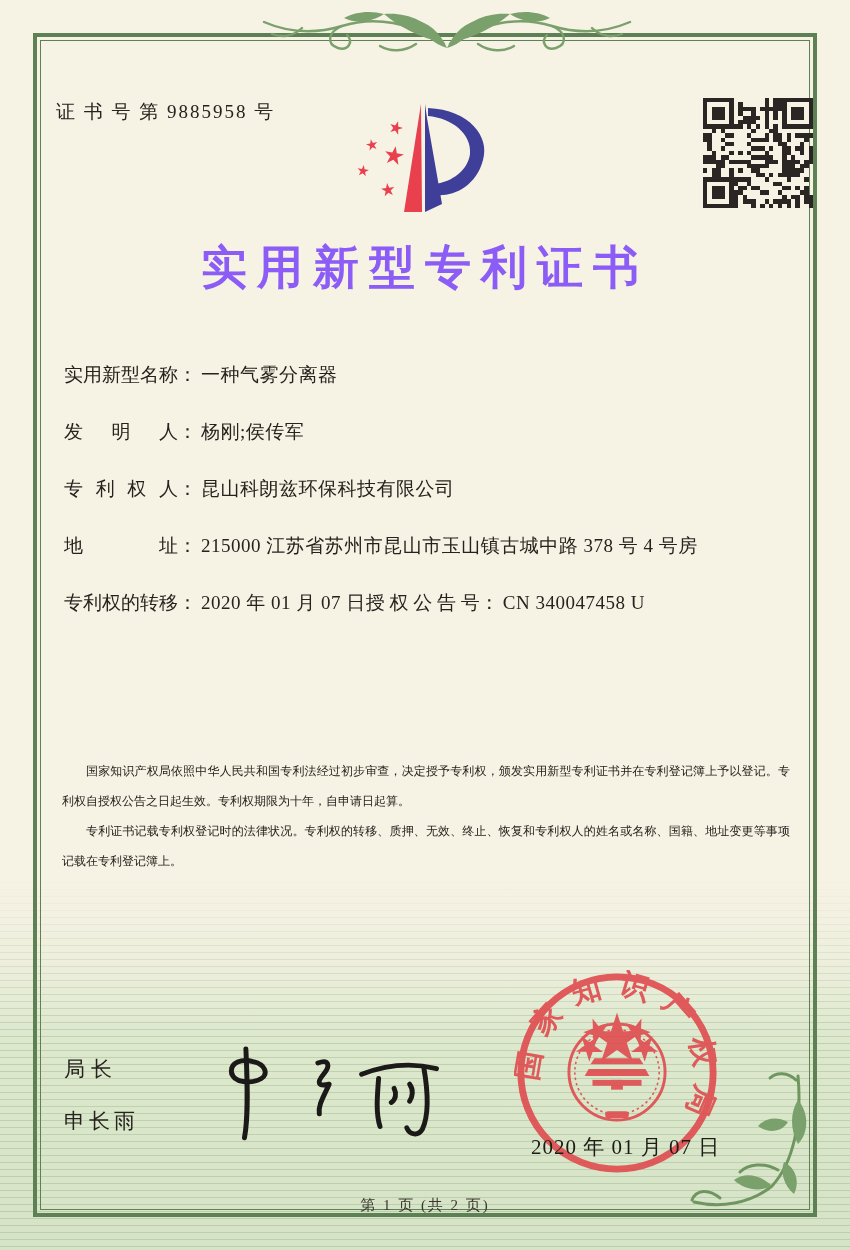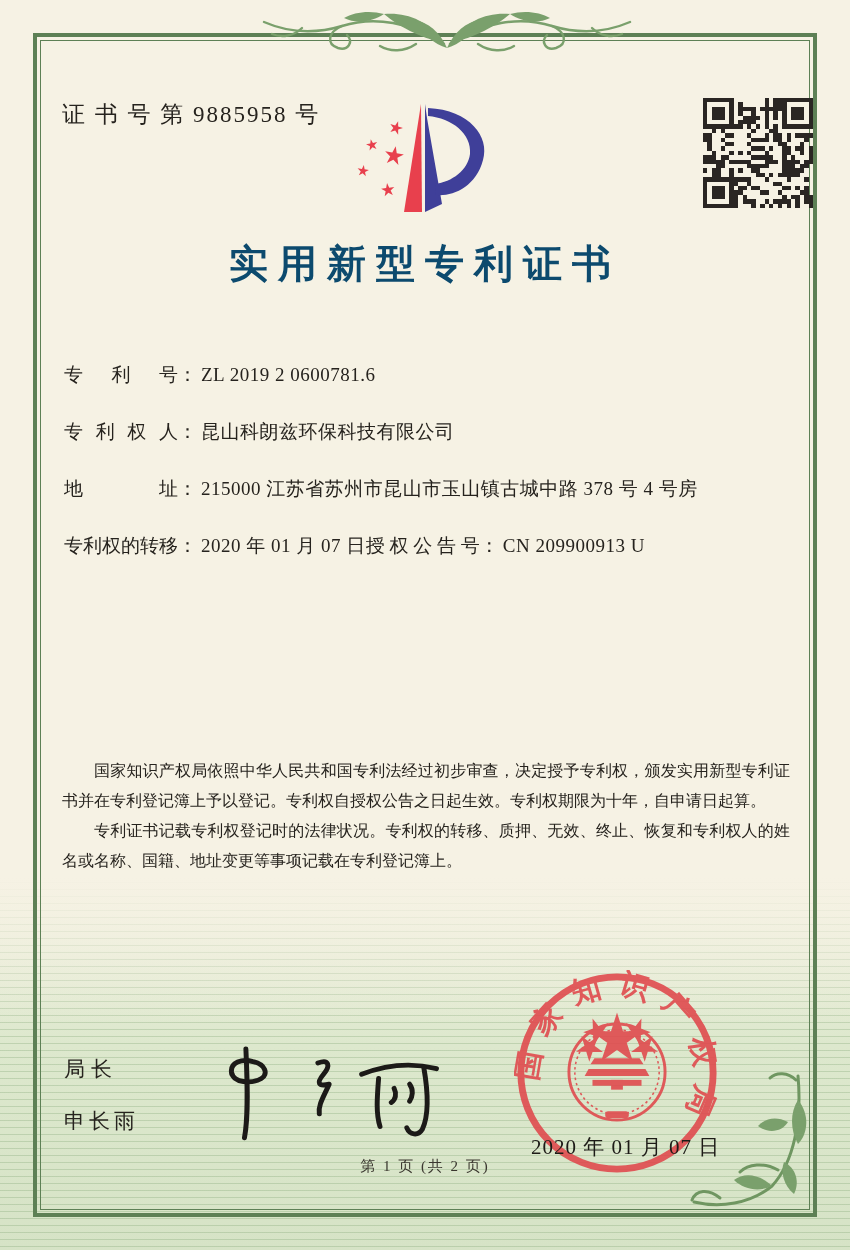--- a/index.html
+++ b/index.html
@@ -16,47 +16,47 @@
       repeating-linear-gradient(180deg,rgba(122,160,110,0.30) 0 1px,rgba(122,160,110,0) 1px 7px),
       linear-gradient(180deg,rgba(222,233,208,0.25) 0,#dde8cd 170px,#d6e3c6 100%);
   }
   
   .frame{position:absolute;inset:33px;border:4px solid #5d8055;z-index:1;pointer-events:none;}
   .frame::after{content:"";position:absolute;inset:3px;border:1px solid #5d8055;}
   .ornament{position:absolute;z-index:2;pointer-events:none;}
   .ornament.top{left:252px;top:4px;}
   .ornament.corner{right:40px;bottom:40px;}
 
-  .cert-no{position:absolute;left:62px;top:99px;z-index:3;font-size:23px;letter-spacing:2px;}
+  .cert-no{position:absolute;left:56px;top:99px;z-index:3;font-size:19px;letter-spacing:2px;}
   .logo{position:absolute;left:338px;top:92px;z-index:3;}
   .qr{position:absolute;left:703px;top:98px;z-index:3;}
   .title{position:absolute;left:0;right:0;top:237px;z-index:3;text-align:center;
-         font-size:39px;font-weight:bold;letter-spacing:10px;color:#0c4a6e;}
+         font-size:46px;font-weight:bold;letter-spacing:10px;color:#8b5cf6;}
 
   .fields{position:absolute;left:64px;top:362px;right:50px;z-index:3;font-size:19px;}
   .frow{margin-bottom:31px;line-height:26px;white-space:nowrap;}
   .flabel{display:inline-block;width:114px;text-align:justify;text-align-last:justify;
           text-justify:inter-character;vertical-align:top;}
   .colon{display:inline-block;vertical-align:top;}
   .fvalue{display:inline-block;vertical-align:top;margin-left:4px;letter-spacing:0.5px;}
   .pair2{}
 
   .paragraphs{position:absolute;left:62px;right:60px;top:756px;z-index:3;
-              font-size:16px;line-height:30px;text-align:justify;}
+              font-size:12px;line-height:30px;text-align:justify;}
   .paragraphs p{margin:0;text-indent:2em;}
 
   .officials{position:absolute;left:64px;top:1055px;z-index:3;font-size:21px;font-family:Liberation Serif, serif;}
   .officials .o-title{letter-spacing:6px;}
   .officials .o-name{margin-top:24px;letter-spacing:4px;}
   .signature{position:absolute;left:212px;top:1028px;z-index:3;}
 
   .seal{position:absolute;left:514px;top:970px;z-index:3;}
   .seal-date{position:absolute;left:531px;top:1133px;z-index:4;font-size:21px;letter-spacing:1px;color:#1d1b17;}
 
-  .footer{position:absolute;left:0;right:0;top:1157px;z-index:3;text-align:center;
+  .footer{position:absolute;left:0;right:0;top:1196px;z-index:3;text-align:center;
           font-size:15px;letter-spacing:2px;color:#3a372f;}
 </style>
 </head>
 <body>
 
 <div class="page">
 
   <div class="wave-zone"></div>
   <div class="frame"></div>
 
@@ -429,30 +429,33 @@
       <rect x="17" y="24" width="1" height="1" fill="#2a2623"></rect>
       <rect x="19" y="24" width="1" height="1" fill="#2a2623"></rect>
       <rect x="21" y="24" width="1" height="1" fill="#2a2623"></rect>
       <rect x="24" y="24" width="1" height="1" fill="#2a2623"></rect>
     </svg>
 
   <div class="title">实用新型专利证书</div>
 
   <div class="fields">
     <div class="frow">
-      <span class="flabel">专利号</span><span class="colon">：</span><span class="fvalue">ZL 2019 2 0600781.6</span>
+      <span class="flabel">实用新型名称</span><span class="colon">：</span><span class="fvalue">一种气雾分离器</span>
+    </div>
+    <div class="frow">
+      <span class="flabel">发明人</span><span class="colon">：</span><span class="fvalue">杨刚;侯传军</span>
     </div>
     <div class="frow">
       <span class="flabel">专利权人</span><span class="colon">：</span><span class="fvalue">昆山科朗兹环保科技有限公司</span>
     </div>
     <div class="frow">
       <span class="flabel">地址</span><span class="colon">：</span><span class="fvalue">215000 江苏省苏州市昆山市玉山镇古城中路 378 号 4 号房</span>
     </div>
     <div class="frow">
-      <span class="flabel">专利权的转移</span><span class="colon">：</span><span class="fvalue">2020 年 01 月 07 日</span><span class="flabel pair2">授权公告号</span><span class="colon">：</span><span class="fvalue">CN 209900913 U</span>
+      <span class="flabel">专利权的转移</span><span class="colon">：</span><span class="fvalue">2020 年 01 月 07 日</span><span class="flabel pair2">授权公告号</span><span class="colon">：</span><span class="fvalue">CN 340047458 U</span>
     </div>
   </div>
 
   <div class="paragraphs">
     <p>国家知识产权局依照中华人民共和国专利法经过初步审查，决定授予专利权，颁发实用新型专利证书并在专利登记簿上予以登记。专利权自授权公告之日起生效。专利权期限为十年，自申请日起算。</p>
     <p>专利证书记载专利权登记时的法律状况。专利权的转移、质押、无效、终止、恢复和专利权人的姓名或名称、国籍、地址变更等事项记载在专利登记簿上。</p>
   </div>
 
   <div class="officials">
     <div class="o-title">局长</div>

